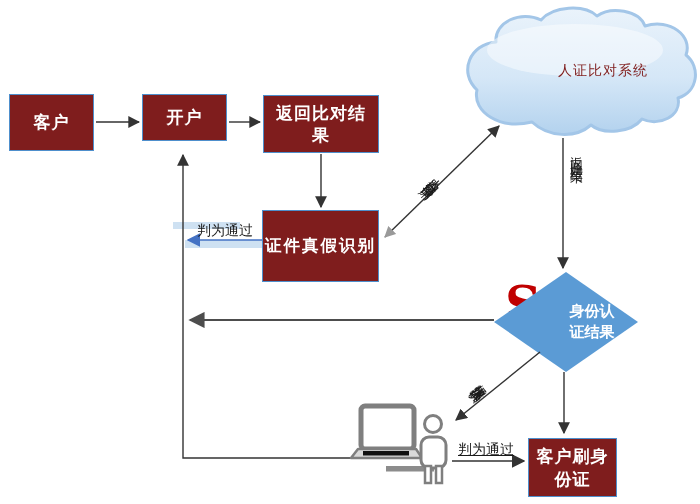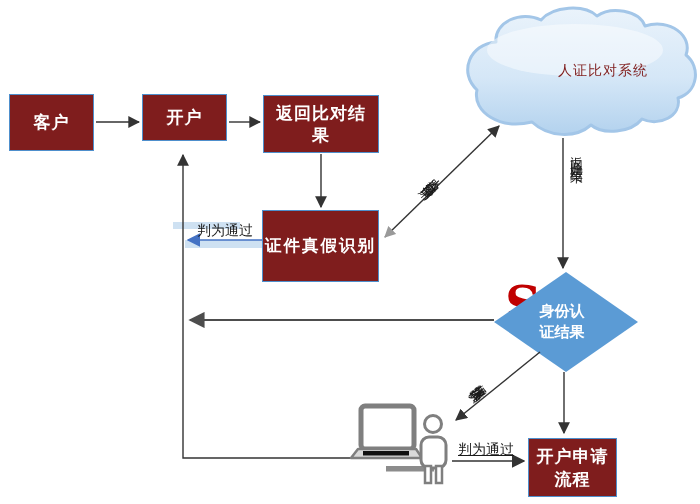--- a/index.html
+++ b/index.html
@@ -25,21 +25,21 @@
   .n-customer{left:9px;top:94px;width:85px;height:57px;}
   .n-open{left:142px;top:94px;width:85px;height:47px;}
   .n-swipe{left:263px;top:95px;width:116px;height:58px;}
   .n-swipe .node-label{width:96px;}
   .n-auth{left:262px;top:210px;width:117px;height:72px;}
   .n-auth .node-label{letter-spacing:2px;font-size:16.5px;}
   .n-process{left:528px;top:438px;width:89px;height:59px;}
   .n-process .node-label{width:76px;}
   
   .diamond-label{
-    position:absolute;z-index:2;left:562px;top:322px;width:52px;
+    position:absolute;z-index:2;left:592px;top:322px;width:52px;
     transform:translate(-50%,-50%);
     color:#fff;font-weight:bold;font-size:15px;line-height:1.4;text-align:center;
   }
   
   .cloud-label{
     position:absolute;z-index:2;left:533px;top:62px;width:140px;
     font-size:14px;color:#7f1d1d;letter-spacing:1px;text-align:center;
   }
   
   .edge-label{position:absolute;z-index:2;font-size:14px;color:#1a1a1a;white-space:nowrap;}
@@ -139,21 +139,21 @@
   <div class="node n-open">
     <span class="node-label">开户</span>
   </div>
   <div class="node n-swipe">
     <span class="node-label">返回比对结果</span>
   </div>
   <div class="node n-auth">
     <span class="node-label">证件真假识别</span>
   </div>
   <div class="node n-process">
-    <span class="node-label">开户申请流程</span>
+    <span class="node-label">客户刷身份证</span>
   </div>
 
   <div class="diamond-label">身份认证结果</div>
   <div class="cloud-label">人证比对系统</div>
 
   <div class="edge-label lbl-fail">判为通过</div>
   <div class="edge-label lbl-pass">判为通过</div>
   <div class="vtext lbl-return">返回比对结果</div>
   <div class="vtext lbl-faceapi">人脸识别接口调用</div>
   <div class="vtext lbl-manual">极端情况人工确认</div>

